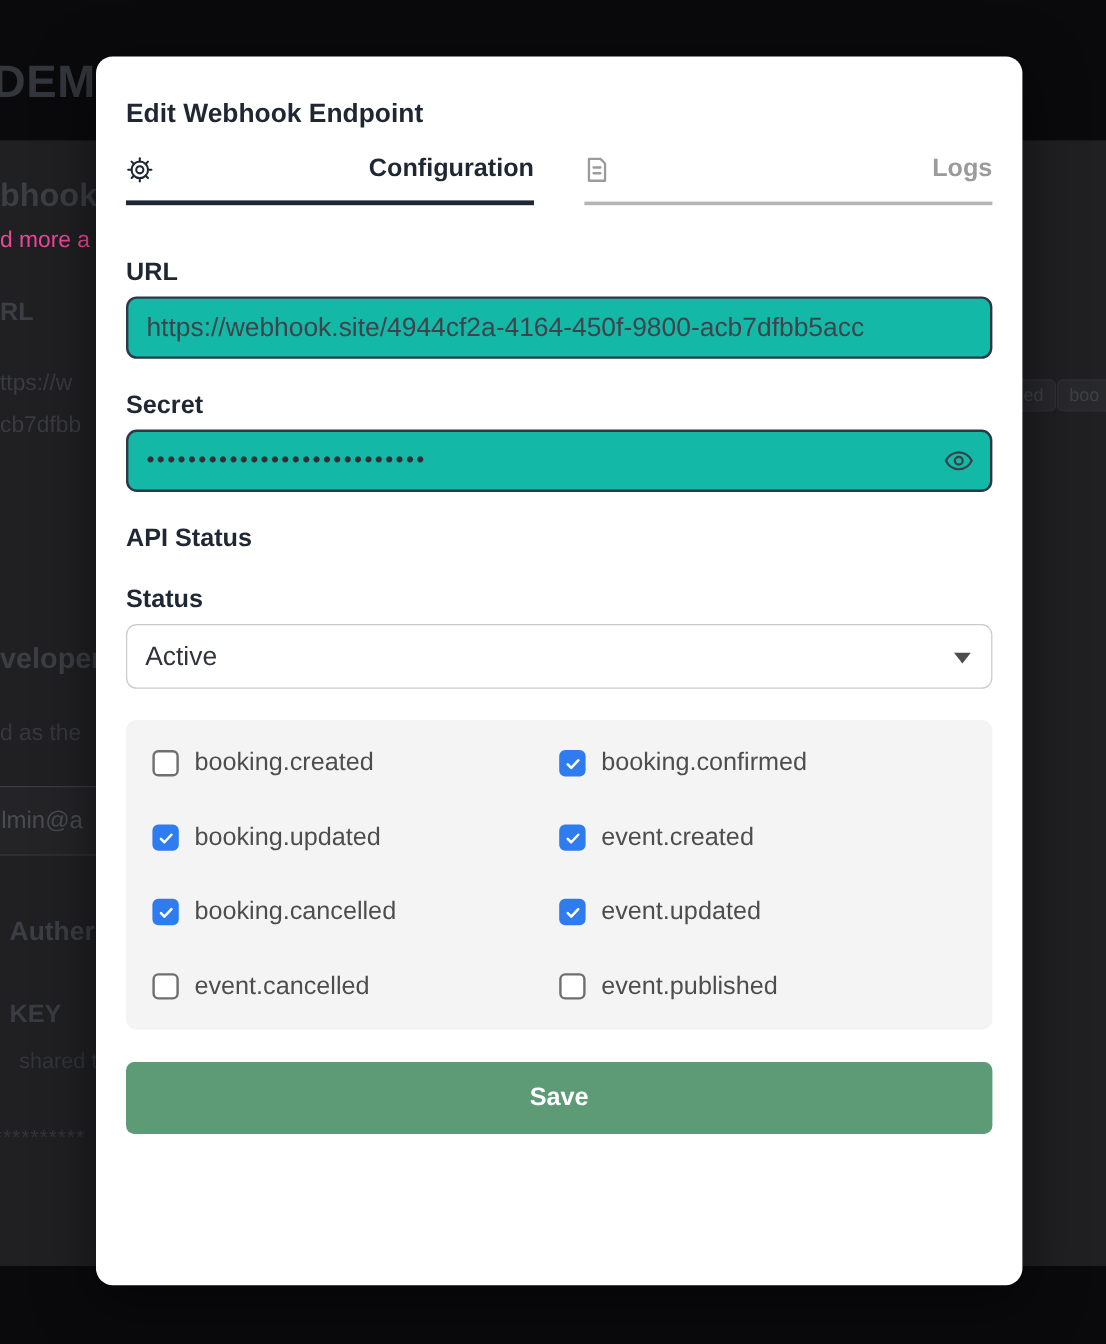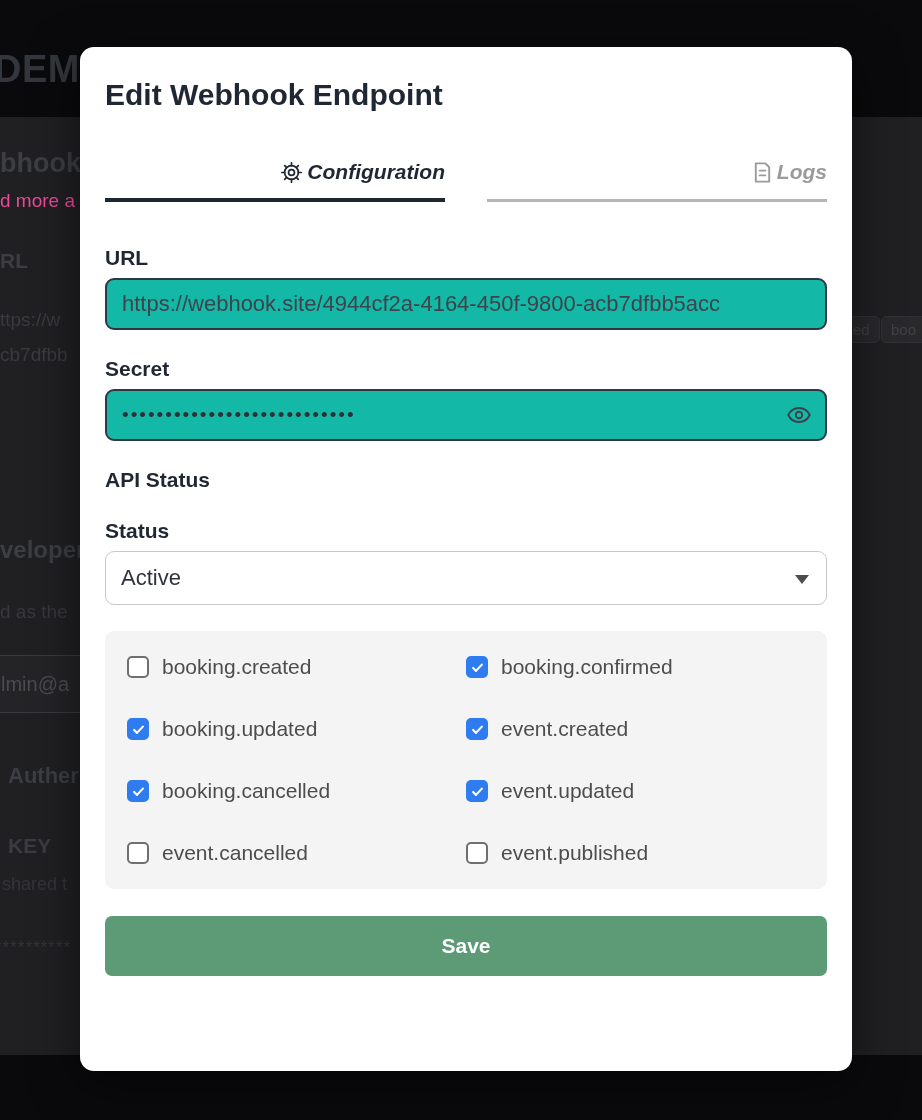--- a/index.html
+++ b/index.html
@@ -23,33 +23,33 @@
     padding:4px 9px;font-size:15px;color:#3f4145;white-space:nowrap;}
   .bg-badge.b1{left:843px;}
   .bg-badge.b2{left:881px;}
   .bg-h2{position:absolute;left:0;top:536px;font-size:24px;font-weight:bold;color:#3c3e44;}
   .bg-sub2{position:absolute;left:0;top:601px;font-size:19px;color:#37383c;}
   .bg-input{position:absolute;left:-22px;top:655px;width:108px;height:56px;background:#242427;
     border:1px solid #3a3b3f;border-radius:8px;display:flex;align-items:center;}
   .bg-input span{padding-left:22px;font-size:20px;color:#4a4c50;white-space:nowrap;}
   .bg-h3{position:absolute;left:8px;top:763px;font-size:22px;font-weight:bold;color:#3c3e44;}
   .bg-key{position:absolute;left:8px;top:834px;font-size:21px;font-weight:bold;color:#3a3c41;}
-  .bg-key-sub{position:absolute;left:2px;top:874px;font-size:18px;color:#333539;}
+  .bg-key-sub{position:absolute;left:16px;top:874px;font-size:18px;color:#333539;}
   .bg-stars{position:absolute;left:-5px;top:938px;font-size:17px;color:#34363a;letter-spacing:1px;}
 
   
   .modal{
     position:absolute;left:80px;top:47px;width:772px;height:1024px;box-sizing:border-box;
     background:#ffffff;border-radius:14px;box-shadow:0 12px 48px rgba(0,0,0,.55);
     padding:32px 25px 28px 25px;
   }
-  .modal-title{font-size:30px;line-height:31px;font-weight:bold;color:#1f2733;margin-bottom:50px;}
+  .modal-title{font-size:22px;line-height:31px;font-weight:bold;color:#1f2733;margin-bottom:19px;}
   .tabs{display:flex;gap:42px;margin-bottom:43px;}
-  .tab{flex:1;display:flex;align-items:center;justify-content:flex-end;gap:4px;
-    padding-bottom:14px;cursor:pointer;font-style:italic;}
+  .tab{flex:1;display:flex;align-items:center;justify-content:space-between;gap:4px;
+    padding-bottom:14px;cursor:pointer;}
   .tab .tab-label{font-size:21px;font-weight:bold;}
   .tab.active{border-bottom:4px solid #1f2733;color:#1f2733;}
   .tab.active .tab-label{color:#1f2733;}
   .tab.inactive{border-bottom:3px solid #b5b5b5;padding-bottom:15px;}
   .tab.inactive .tab-label{color:#9b9b9b;}
   .tab svg{display:block;}
 
   .field{margin-bottom:26px;}
   .field-label{font-size:21px;line-height:25px;font-weight:bold;color:#1f2733;margin-bottom:8px;}
   .text-input{

